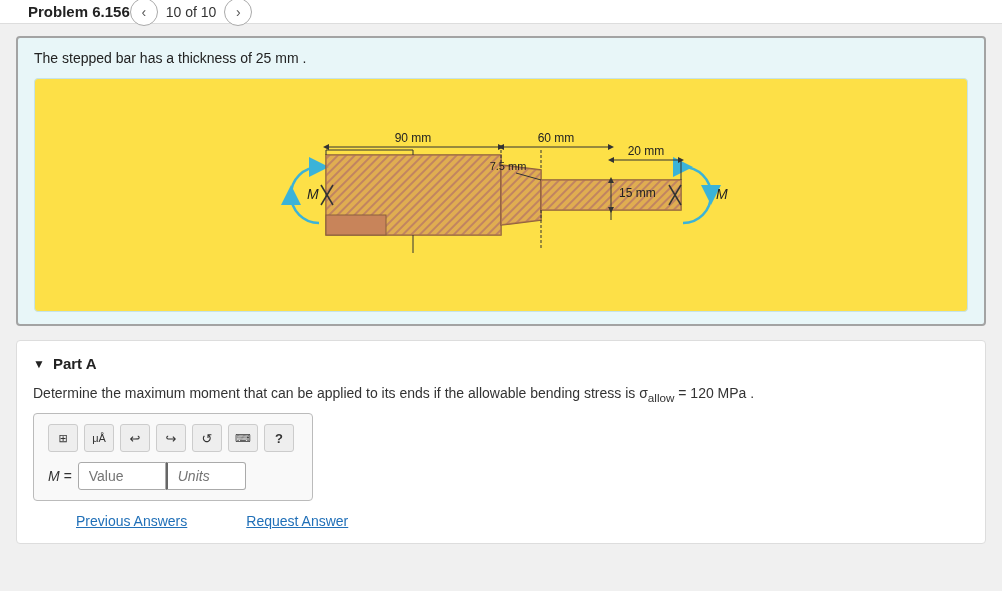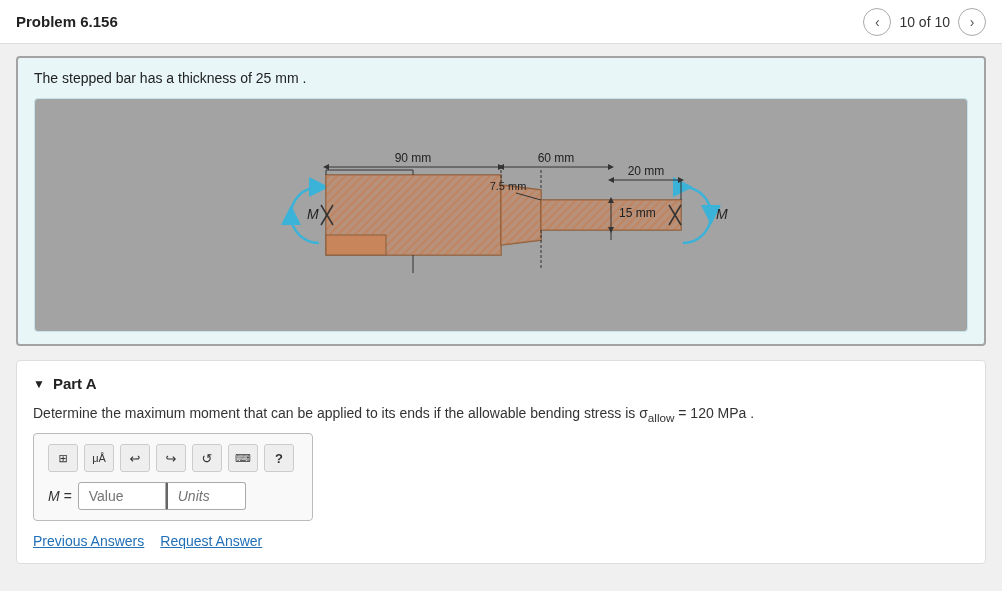--- a/index.html
+++ b/index.html
@@ -5,25 +5,24 @@
     * { box-sizing: border-box; margin: 0; padding: 0; }
     body {
       font-family: Arial, sans-serif;
       font-size: 14px;
       background: #f0f0f0;
       color: #222;
     }
     .top-bar {
       display: flex;
       align-items: center;
-      justify-content: space-between;
-      background: #fff;
-      padding: 6px 16px;
+      background: #fff;
+      padding: 6px 28px;
       border-bottom: 1px solid #ddd;
-      height: 44px;
+      height: 24px;
     }
     .top-bar-title {
       font-weight: bold;
       font-size: 15px;
     }
     .top-bar-nav {
       display: flex;
       align-items: center;
       gap: 8px;
     }
@@ -52,21 +51,21 @@
       border: 2px solid #a3a3a3;
       border-radius: 4px;
       padding: 12px 16px;
       margin-bottom: 14px;
     }
     .problem-desc-text {
       font-size: 14px;
       margin-bottom: 12px;
     }
     .diagram-box {
-      background: #a3a3a3;
+      background: #fde047;
       border: 1px solid #c5e3ea;
       border-radius: 4px;
       padding: 16px;
       display: flex;
       justify-content: center;
       align-items: center;
     }
     .diagram-svg-container {
       position: relative;
       width: 480px;
@@ -172,20 +171,21 @@
       cursor: pointer;
       font-weight: bold;
     }
     .link-btn {
       background: none;
       border: none;
       color: #2170b8;
       font-size: 14px;
       cursor: pointer;
       text-decoration: underline;
+      margin-left: 43px;
     }
   </style>
 </head>
 <body>
 
 <div class="top-bar">
   <span class="top-bar-title">Problem 6.156</span>
   <div class="top-bar-nav">
     <button class="nav-btn">‹</button>
     <span class="nav-count">10 of 10</span>

